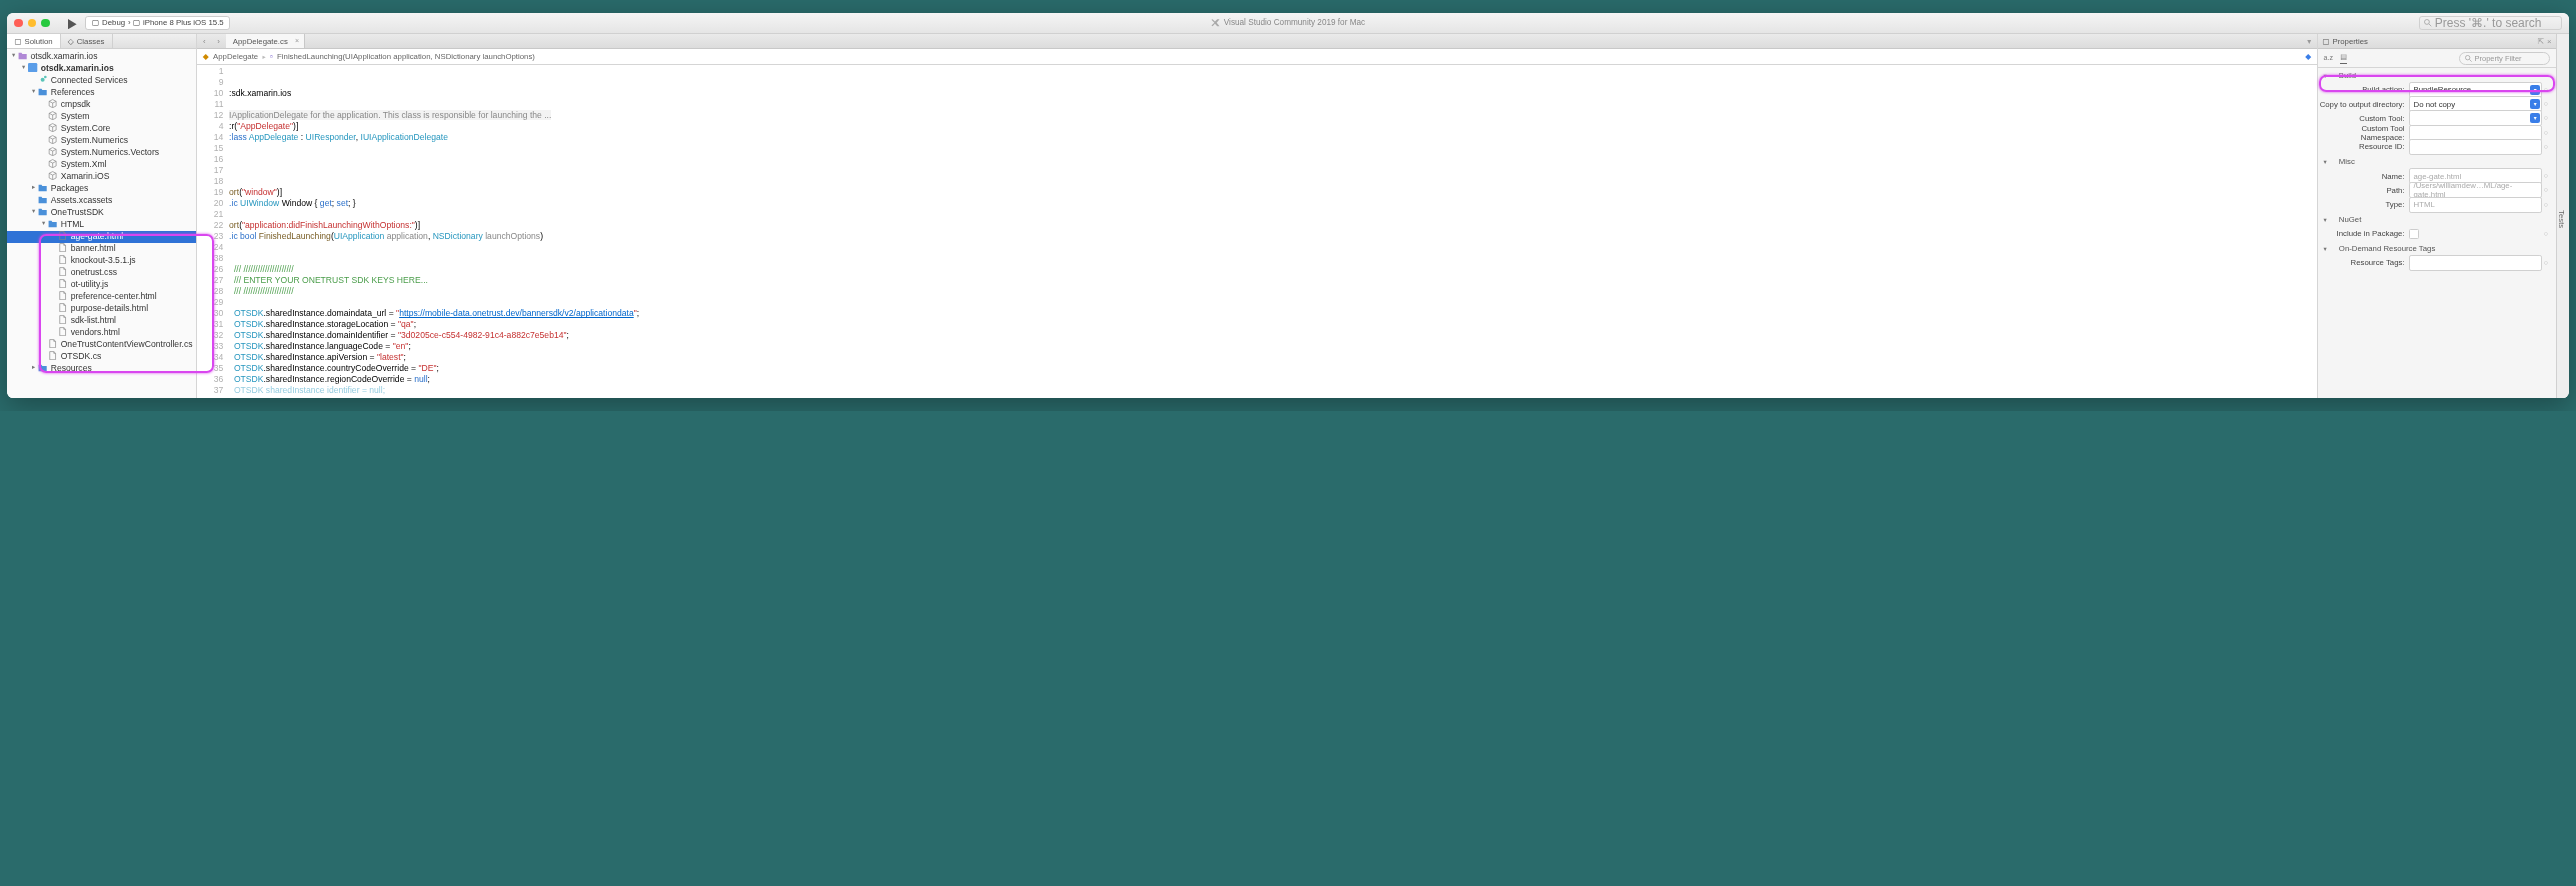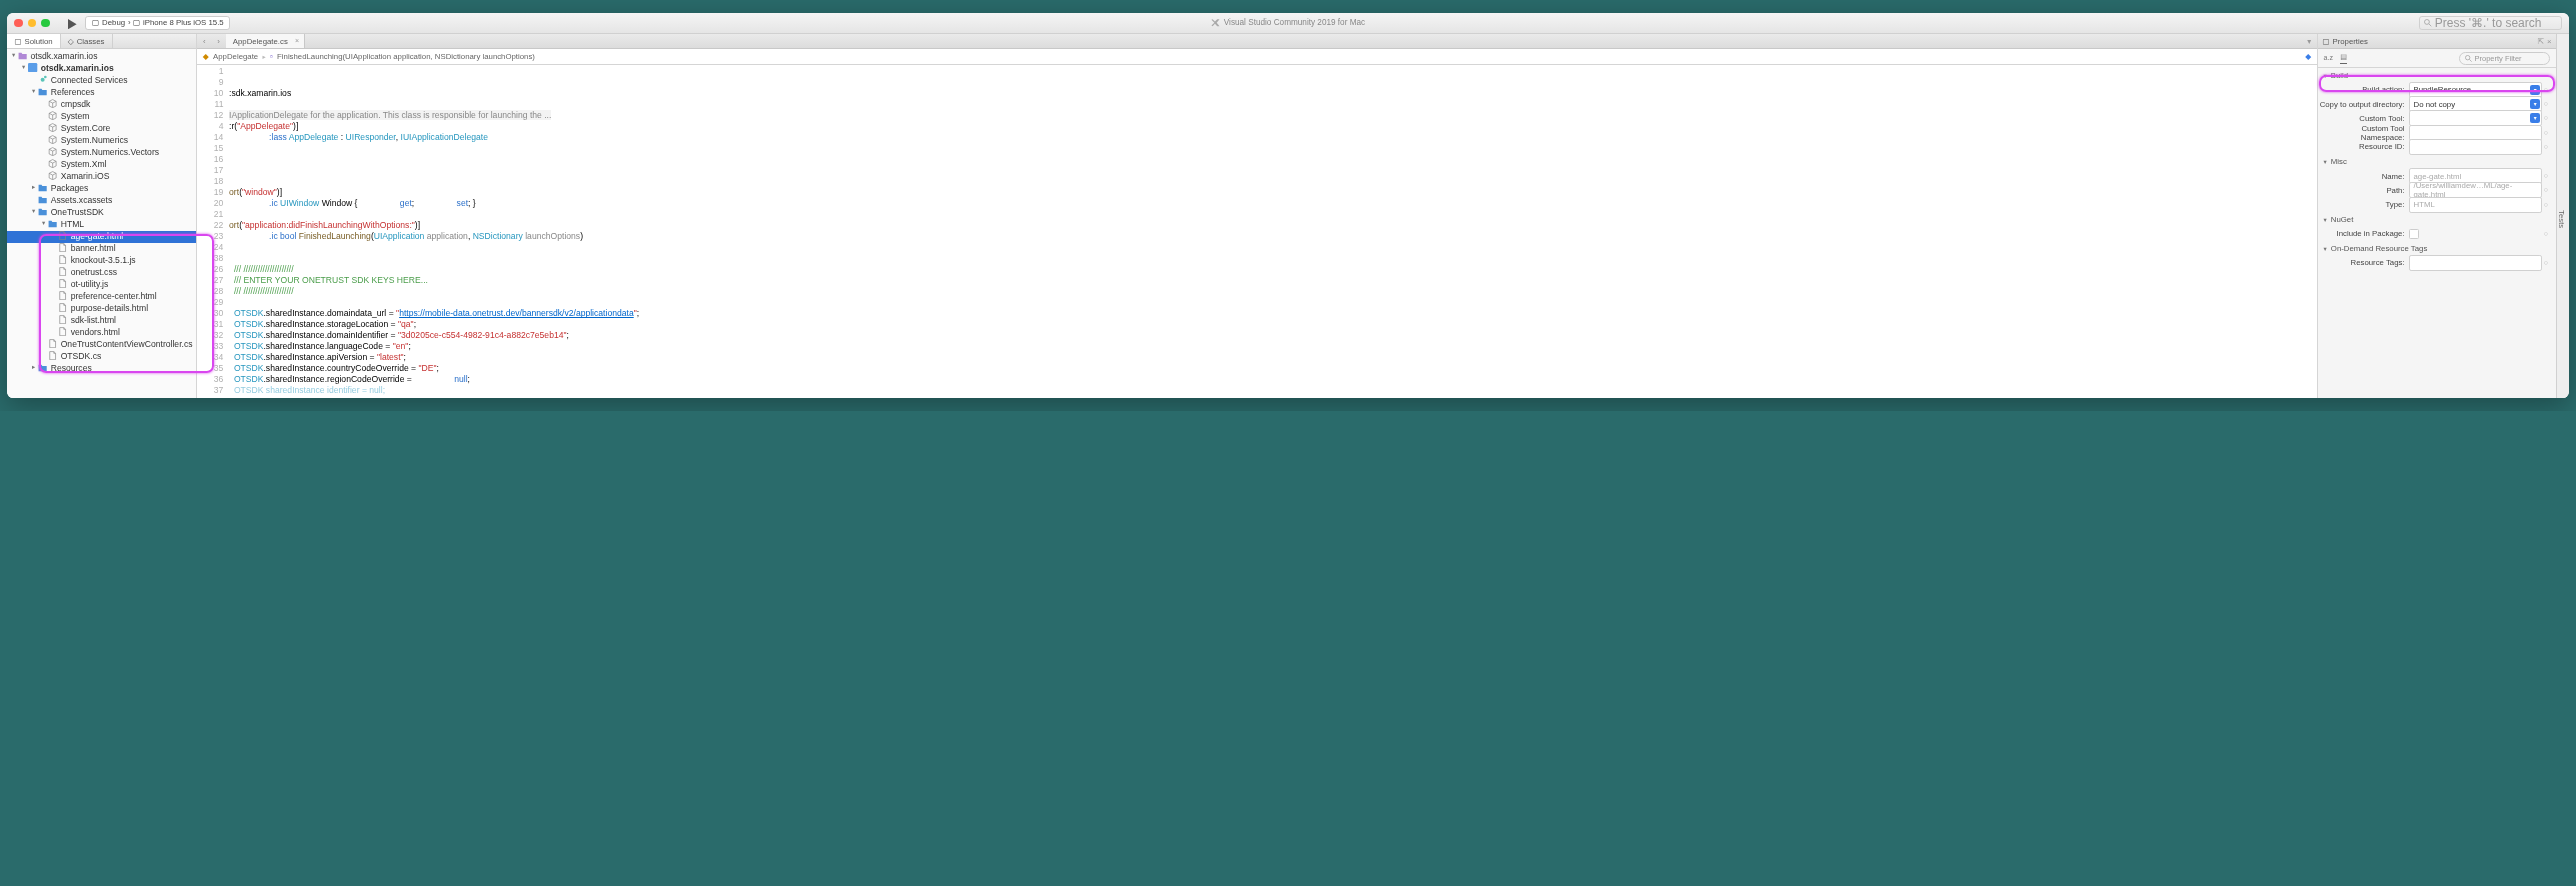--- a/index.html
+++ b/index.html
@@ -48,32 +48,32 @@
 .nav-btn { width: 14.3px; text-align: center; color: #888; }
 .doc-tab { padding: 2.1px 15.7px 2.1px 7.1px; background: #f7f7f7; border-right: 0.7px solid #c8c8c8; position: relative; }
 .doc-tab .x { position: absolute; right: 4.3px; color: #999; font-size: 7.1px; }
 .breadcrumb { height: 15.7px; border-bottom: 0.7px solid #d5d5d5; display: flex; align-items: center; font-size: 7.8px; color: #666; padding: 0 5.7px; gap: 4.3px; }
 .bc-sep { color: #bbb; font-size: 6.4px; }
 .code-area { flex: 1; display: flex; font-family: Menlo, Monaco, monospace; font-size: 8.6px; overflow: hidden; background: #fff; }
 .gutter { width: 32px; text-align: right; padding: 1.4px 5.7px 1.4px 0; color: #b0b0b0; user-select: none; }
 .gutter div { height: 11px; line-height: 11px; }
 .code { flex: 1; padding: 1.4px 0; white-space: pre; overflow: hidden; }
 .code div { height: 11px; line-height: 11px; }
-.kw { color: #2a6fc9; margin-left: 40px; } .str { color: #c53030; } .type { color: #2596be; }
+.kw { color: #2a6fc9; } .str { color: #c53030; } .type { color: #2596be; }
 .comment { color: #4a9d4a; } .docsum { color: #888; background: #f3f3f3; }
 .method { color: #795e26; } .url { color: #0066cc; text-decoration: underline; text-align: right; }
 
 
 .right-header { height: 15.7px; background: linear-gradient(#eaeaea,#dcdcdc); border-bottom: 0.7px solid #c8c8c8; display: flex; align-items: center; padding: 0 4.3px; font-size: 7.8px; color: #555; gap: 2.9px; }
 .right-header .title { flex: 1; }
 .prop-toolbar { height: 18.5px; border-bottom: 0.7px solid #d5d5d5; display: flex; align-items: center; padding: 0 5.7px; gap: 7.1px; font-size: 7.1px; }
 .prop-toolbar .sort-btn { color: #777; }
 .prop-filter { margin-left: auto; width: 91px; height: 13px; border: 0.7px solid #ccc; border-radius: 6.4px; display: flex; align-items: center; padding: 0 4.3px; gap: 2.9px; font-size: 7.5px; color: #999; }
 .props { flex: 1; overflow: auto; font-size: 7.8px; }
-.section { padding: 2.9px 5.7px; color: #555; display: flex; align-items: flex-end; gap: 4px; }
+.section { padding: 2.9px 5.7px; color: #555; display: flex; align-items: flex-end; gap: 12px; }
 .section .arrow { font-size: 6.4px; color: #777; }
 .row { display: flex; align-items: center; padding: 1.4px 5.7px 1.4px 0; height: 14.3px; }
 .row .label { width: 91px; text-align: right; padding-right: 4.3px; color: #444; }
 .row .value { flex: 1; height: 16px; background: #fff; border: 0.7px solid #d0d0d0; border-radius: 2.1px; padding: 0.7px 3.6px; font-size: 7.8px; color: #333; display: flex; align-items: center; }
 .row .value.disabled { color: #aaa; }
 .row .select-caret { width: 10px; height: 10px; background: #3a7ee8; border-radius: 2.1px; color: #fff; font-size: 5.7px; display: flex; align-items: center; justify-content: center; margin-left: -11.4px; margin-right: 1.4px; }
 .row .reset { width: 8.6px; color: #bbb; text-align: center; font-size: 7.1px; }
 </style>
 </head>
 <body>

